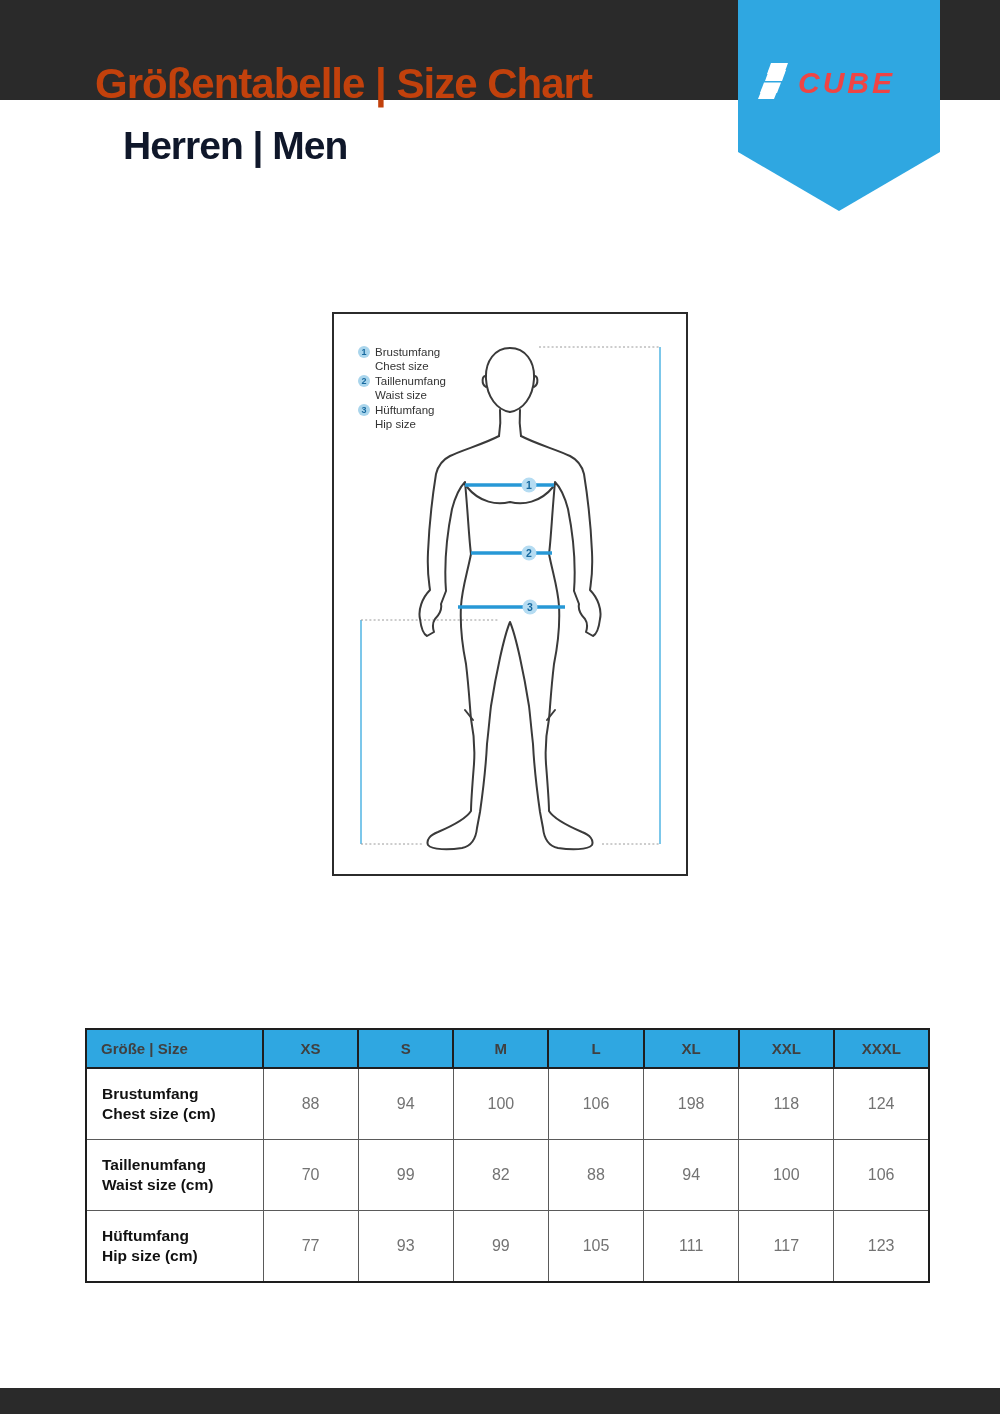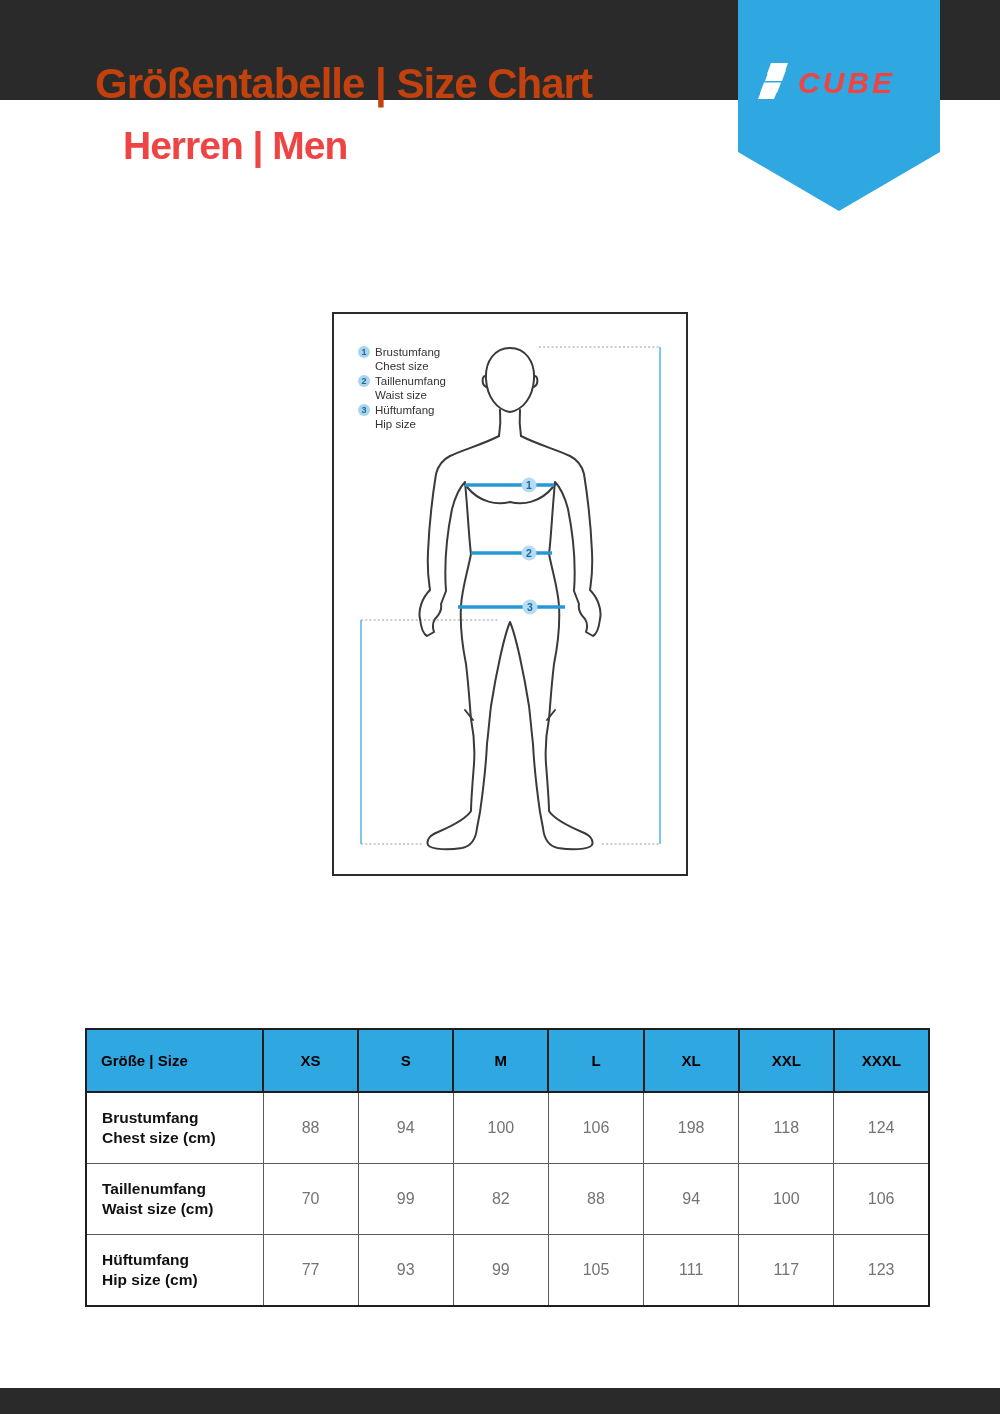--- a/index.html
+++ b/index.html
@@ -7,21 +7,21 @@
     position:relative; width:1000px; height:1414px; overflow:hidden;
     background:#ffffff; font-family:"Liberation Sans", sans-serif;
   }
   
   .topbar { position:absolute; left:0; top:0; width:1000px; height:100px; background:#2a2a2a; }
   .title {
     position:absolute; left:95px; top:60px; color:#c2410c;
     font-size:42px; font-weight:bold; letter-spacing:-1px; white-space:nowrap;
   }
   .subtitle {
-    position:absolute; left:123px; top:124px; color:#ef4444;
+    position:absolute; left:123px; top:124px; color:#0f172a;
     font-size:39px; font-weight:bold; letter-spacing:-1px; white-space:nowrap;
   }
   .ribbon { position:absolute; left:738px; top:0; width:202px; height:211px; }
   .brand-icon { position:absolute; left:758px; top:62px; width:34px; height:38px; }
   .brand-word {
     position:absolute; left:798px; top:66px; color:#ef4444;
     font-size:30px; font-weight:bold; font-style:italic; letter-spacing:3px;
   }
   
   .diagram-box {
@@ -38,22 +38,22 @@
   }
   .legend-text { font-size:11.5px; line-height:14px; color:#333333; white-space:nowrap; }
   
   .size-table {
     position:absolute; left:85px; top:1028px; width:845px;
     border-collapse:collapse; table-layout:fixed;
     border:2px solid #1e1e1e;
   }
   .size-table col.c-label { width:177px; }
   .size-table th {
-    background:#2fa7e1; color:#000000; font-size:15px; font-weight:bold;
-    height:37px; border:2px solid #1e1e1e; text-align:center; padding:12px;
+    background:#2fa7e1; color:#404040; font-size:15px; font-weight:bold;
+    height:37px; border:2px solid #1e1e1e; text-align:center; padding:0;
   }
   .size-table th.h-label { text-align:left; padding-left:14px; }
   .size-table td {
     height:70px; border:1px solid #5a5a5a; text-align:center;
     font-size:16px; color:#737373; padding:0; background:#ffffff;
   }
   .size-table td.lbl {
     text-align:left; padding-left:15px; font-weight:bold; color:#111111;
     font-size:15.5px; line-height:20px;
   }

